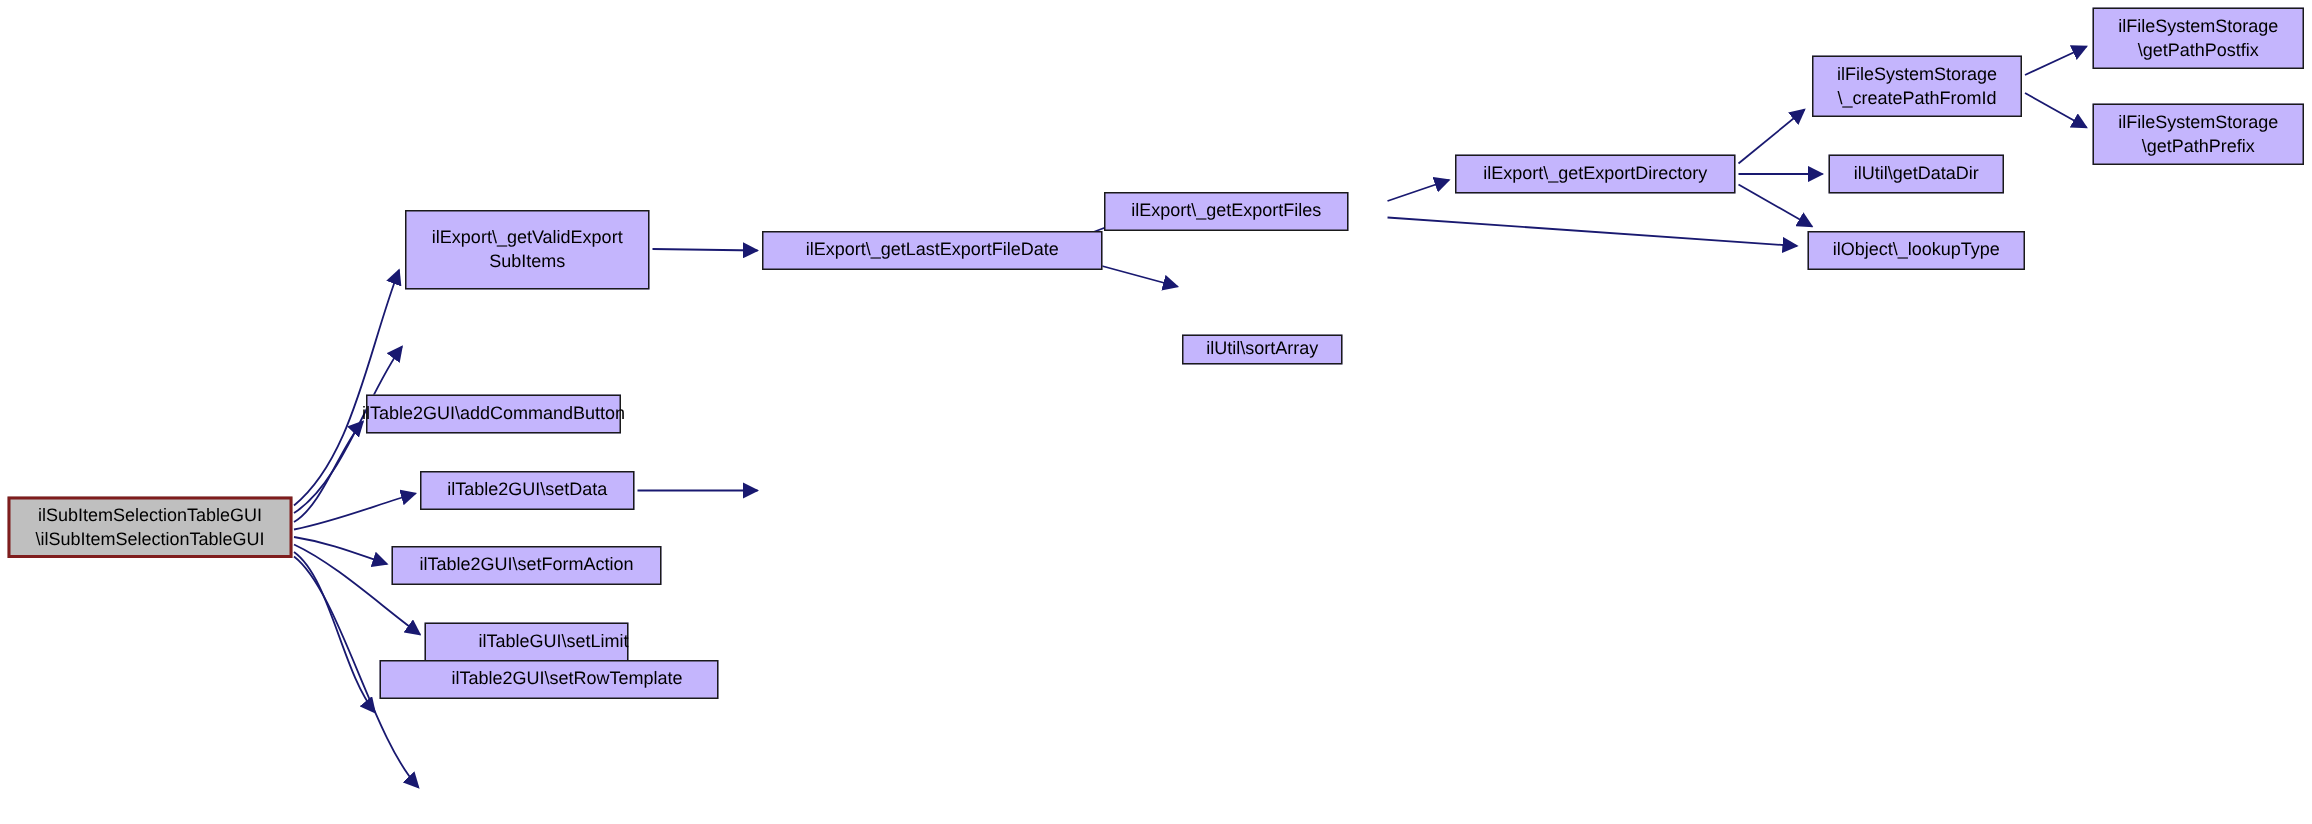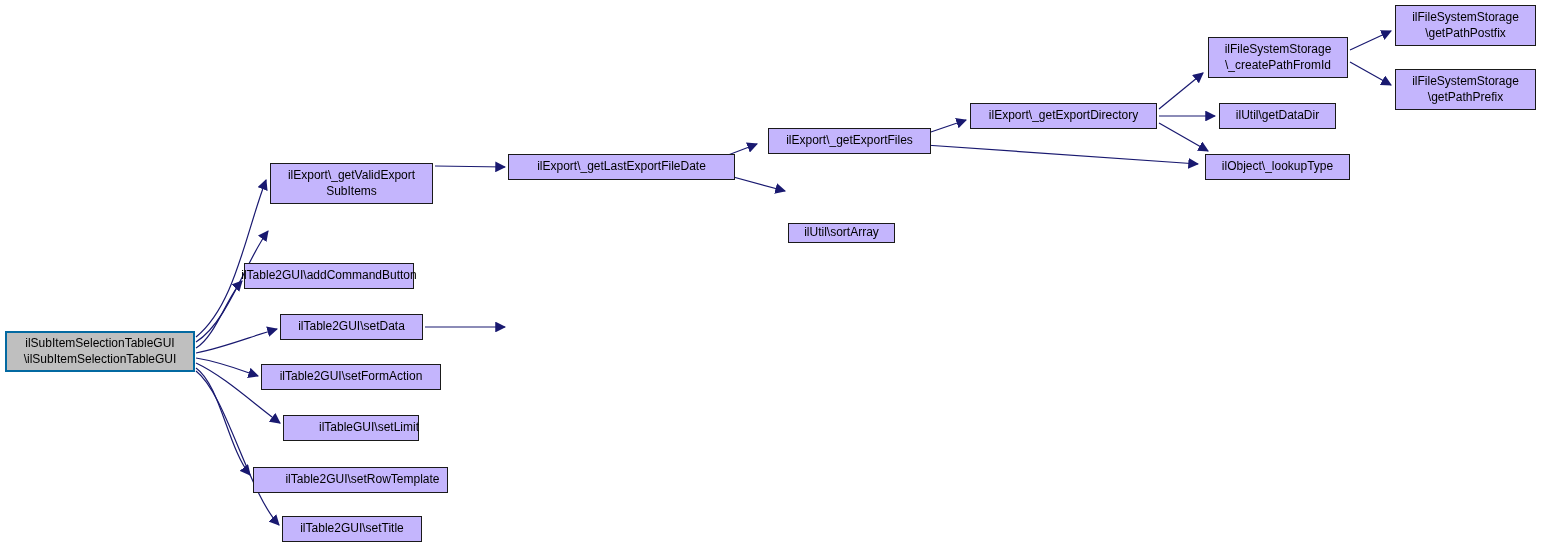--- a/index.html
+++ b/index.html
@@ -32,21 +32,21 @@
     line-height: 1.28;
     display: flex;
     align-items: center;
     justify-content: center;
     text-align: center;
     white-space: pre-line;
     cursor: pointer;
   }
   .node.root {
     background: #bfbfbf;
-    border: 2px solid #0369a1;
+    border: 2px solid #7f1d1d;
     cursor: default;
   }
   .edge {
     fill: none;
     stroke: #191970;
     stroke-width: 1.2;
   }
 </style>
 </head>
 <body>
@@ -76,40 +76,39 @@
     <path class="edge" d="M1159,109 L1203,73" marker-end="url(#arrow)"></path>
     <path class="edge" d="M1159,116 L1215,116" marker-end="url(#arrow)"></path>
     <path class="edge" d="M1159,123 L1208,151" marker-end="url(#arrow)"></path>
     <path class="edge" d="M1350,50 L1391,31" marker-end="url(#arrow)"></path>
     <path class="edge" d="M1350,62 L1391,85" marker-end="url(#arrow)"></path>
   </svg>
 
   <div class="node root" style="left:5px;   top:331px; width:190px; height:41px;">ilSubItemSelectionTableGUI
 \ilSubItemSelectionTableGUI</div>
 
-  <div class="node" style="left:270px; top:163px; width:163px; height:41px;text-align:center;">ilExport\_getValidExport
+  <div class="node" style="left:270px; top:140px; width:163px; height:53px;text-align:center;">ilExport\_getValidExport
 SubItems</div>
 
 
   <div class="node" style="left:244px; top:263px; width:170px; height:26px;">ilTable2GUI\addCommandButton</div>
 
   <div class="node" style="left:280px; top:314px; width:143px; height:26px;">ilTable2GUI\setData</div>
 
   <div class="node" style="left:261px; top:364px; width:180px; height:26px;">ilTable2GUI\setFormAction</div>
 
   <div class="node" style="left:283px; top:415px; width:136px; height:26px;padding-left:36px;">ilTableGUI\setLimit</div>
 
-  <div class="node" style="left:253px; top:467px; width:195px; height:26px;padding-left:24px;">ilTable2GUI\setRowTemplate</div>
+  <div class="node" style="left:253px; top:440px; width:226px; height:26px;padding-left:24px;">ilTable2GUI\setRowTemplate</div>
 
-  <div class="node" style="left:282px; top:516px; width:140px; height:26px;">ilTable2GUI\setTitle</div>
 
   <div class="node" style="left:508px; top:154px; width:227px; height:26px;">ilExport\_getLastExportFileDate</div>
 
 
-  <div class="node" style="left:768px; top:128px; width:163px; height:26px;">ilExport\_getExportFiles</div>
+  <div class="node" style="left:736px; top:128px; width:163px; height:26px;">ilExport\_getExportFiles</div>
 
   <div class="node" style="left:788px; top:179px; width:107px; height:20px;margin-top:44px;">ilUtil\sortArray</div>
 
   <div class="node" style="left:970px; top:103px; width:187px; height:26px;">ilExport\_getExportDirectory</div>
 
   <div class="node" style="left:1208px; top:37px; width:140px; height:41px;">ilFileSystemStorage
 \_createPathFromId</div>
 
   <div class="node" style="left:1219px; top:103px; width:117px; height:26px;">ilUtil\getDataDir</div>
 

